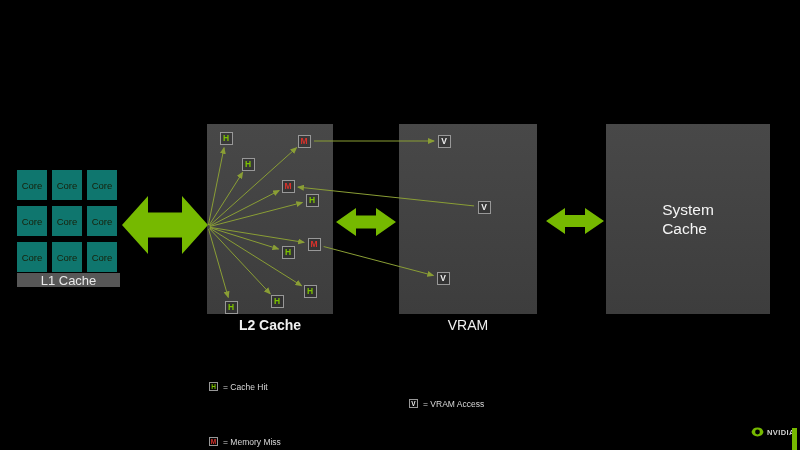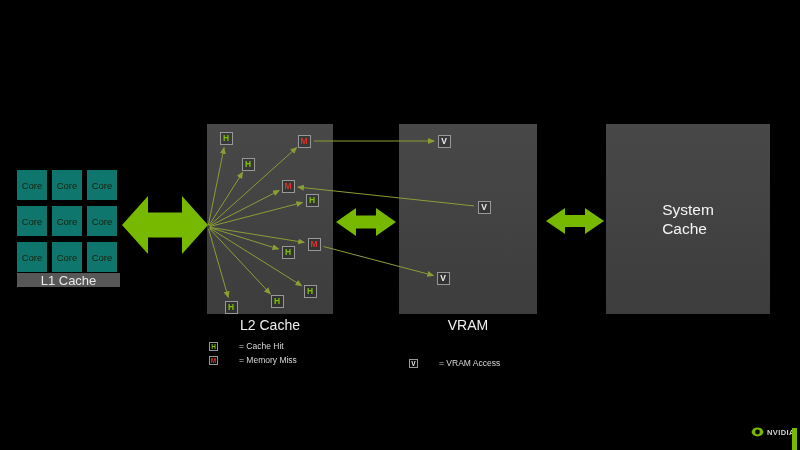--- a/index.html
+++ b/index.html
@@ -14,40 +14,40 @@
         align-items:center;justify-content:center;}
   .l1-bar{position:absolute;left:17px;top:273px;width:103px;height:14px;background:#575757;
           color:#e9e9e9;font-size:13px;display:flex;align-items:center;justify-content:center;}
   
   .gbox{position:absolute;top:124px;height:190px;background:linear-gradient(180deg,#484848,#3d3d3d);z-index:1;}
   .l2-box{left:207px;width:126px;}
   .vram-box{left:399px;width:138px;}
   .sys-box{left:606px;width:164px;display:flex;align-items:center;justify-content:center;}
   .sys-text{color:#f5f5f5;font-size:15.5px;line-height:19px;text-align:left;}
   .box-label{position:absolute;top:317px;color:#f0f0f0;font-size:14px;text-align:center;z-index:1;}
-  .l2-label{left:207px;width:126px;}
+  .l2-label{left:207px;width:126px;font-weight:bold;}
   .vram-label{left:399px;width:138px;}
   
   .arrow{position:absolute;z-index:2;}
   
   .overlay{position:absolute;left:0;top:0;width:800px;height:450px;z-index:3;pointer-events:none;}
   .overlay line{stroke:#8a9e35;stroke-width:1;}
   
   .marker{position:absolute;width:13px;height:13px;box-sizing:border-box;z-index:4;
           border:1px solid #989898;background:rgba(20,20,20,.28);
           display:flex;align-items:center;justify-content:center;
           font-size:8.5px;font-weight:bold;}
   .marker.h{color:#7CC200;}
   .marker.m{color:#D9322B;}
   .marker.v{color:#EDEDED;}
   
   .legend{position:absolute;display:flex;flex-direction:column;gap:4px;z-index:4;}
   .legend-cache{left:209px;top:341px;}
   .legend-vram{left:409px;top:358px;}
-  .legend-row{display:flex;align-items:center;gap:21px;}
+  .legend-row{display:flex;align-items:flex-start;gap:5px;margin-top:41px;}
   .legend-sym{width:9px;height:9px;box-sizing:border-box;border:1px solid #989898;
               background:rgba(20,20,20,.28);display:flex;align-items:center;justify-content:center;
               font-size:6.5px;font-weight:bold;}
   .legend-sym.h{color:#7CC200;}
   .legend-sym.m{color:#D9322B;}
   .legend-sym.v{color:#EDEDED;}
   .legend-label{color:#d8d8d8;font-size:8.5px;}
   
   .brand{position:absolute;left:751px;top:427px;display:flex;align-items:center;gap:3px;z-index:5;}
   .brand-text{color:#d2d2d2;font-size:7.5px;font-weight:bold;letter-spacing:.4px;}

